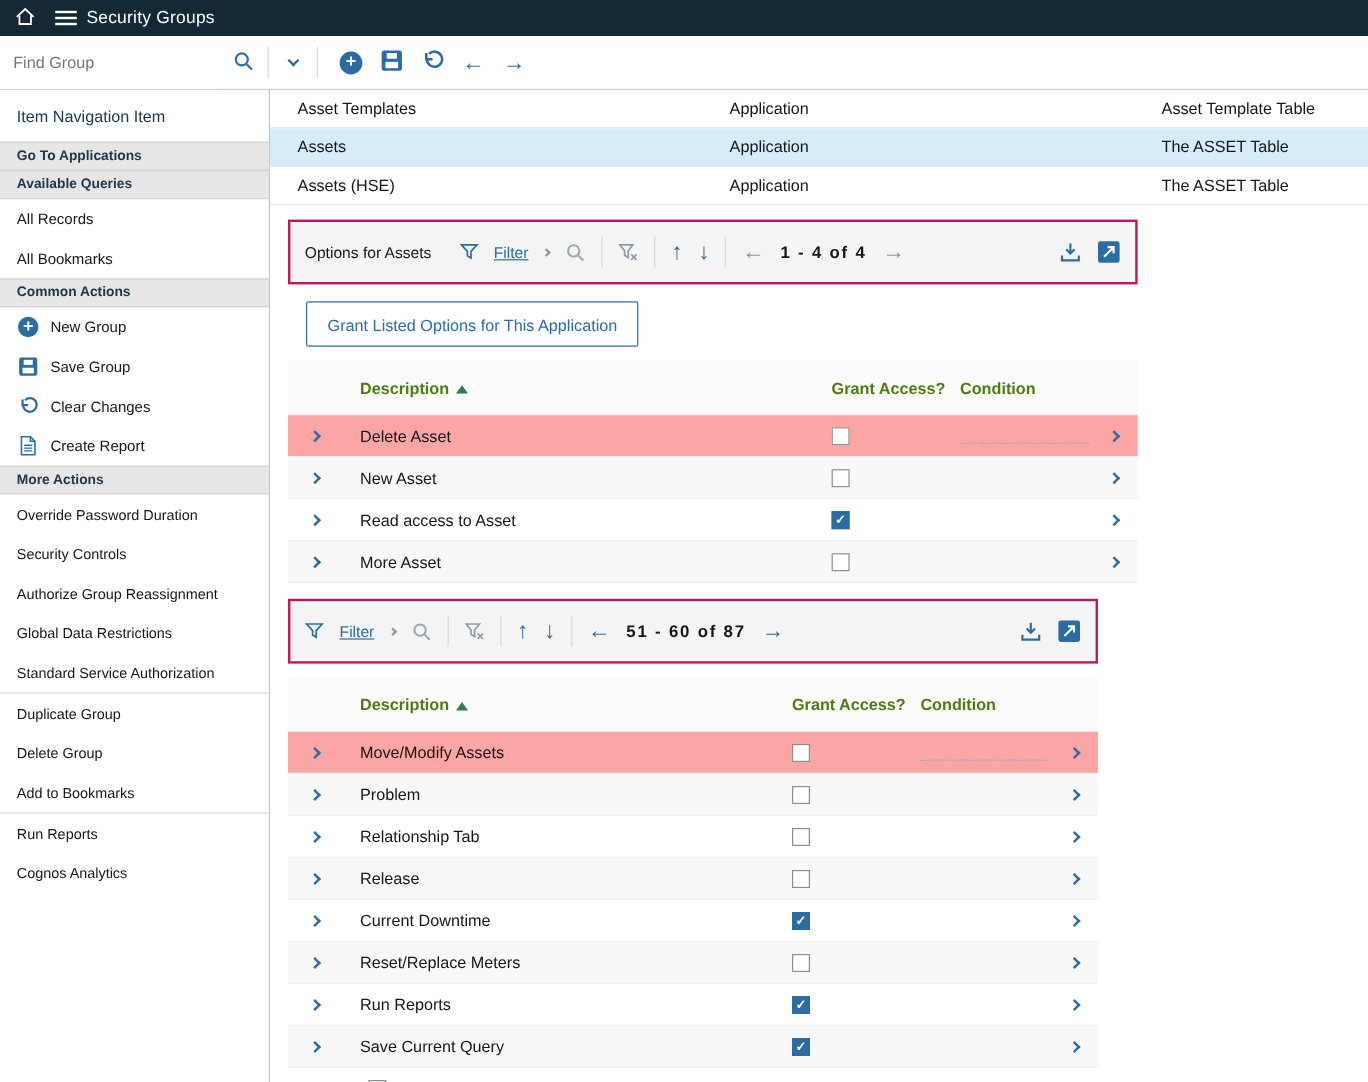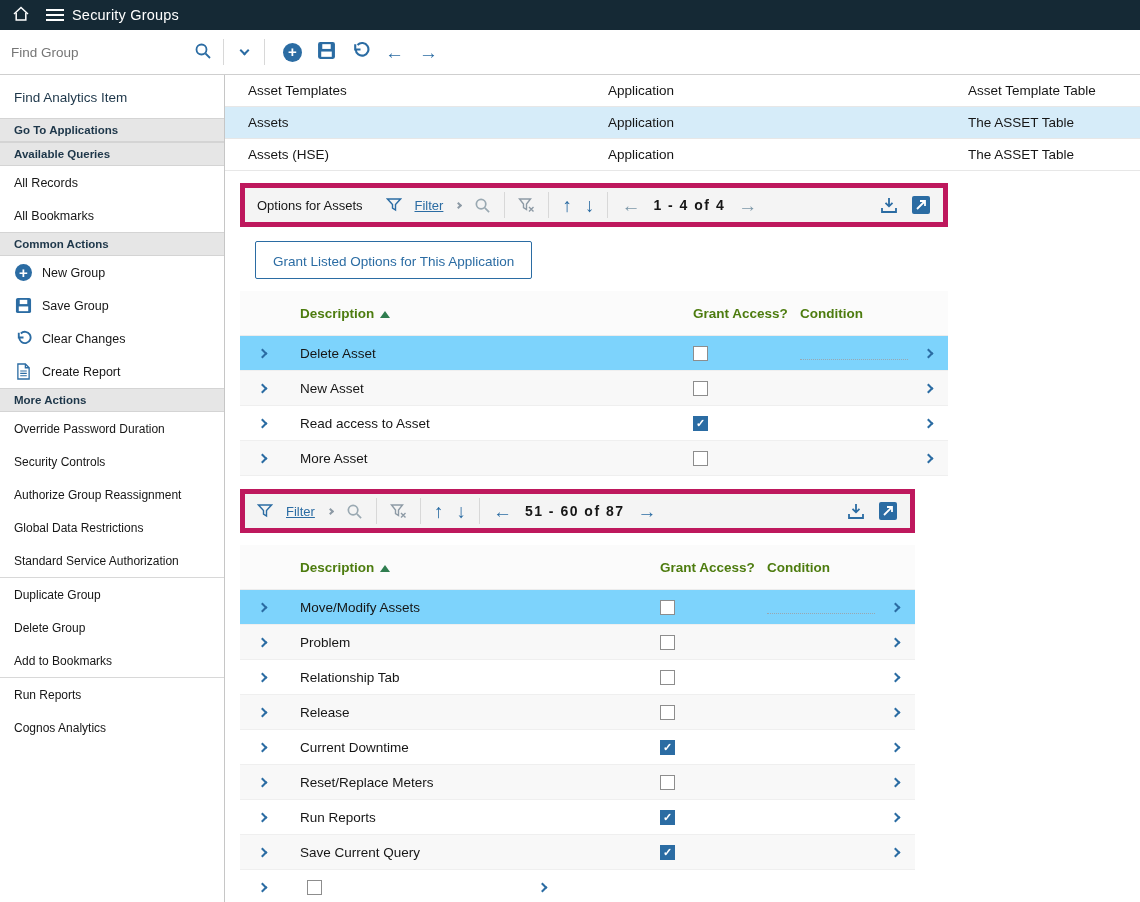--- a/index.html
+++ b/index.html
@@ -38,36 +38,36 @@
   .sb-item.more{font-size:12px;}
   .sb-divider{height:1px;background:#d8d8d8;}
   .sb-icon{display:inline-flex;width:19px;justify-content:center;flex:none;}
 
   
   .main{flex:1;overflow:hidden;background:#fff;}
   .app-row{height:32px;display:flex;align-items:center;padding-left:23px;border-bottom:1px solid #e7e7e7;font-size:13.5px;cursor:pointer;background:#fff;}
   .app-row.selected{background:#d6ecf9;}
   .app-c1{width:360px;}.app-c2{width:360px;}.app-c3{flex:1;}
 
-  .otb{margin:12px 0 0 15px;width:708px;height:44px;background:#f4f4f4;border:5px solid #be185d;display:flex;align-items:center;gap:13px;padding:16px 12px;}
+  .otb{margin:12px 0 0 15px;width:708px;height:54px;background:#f4f4f4;border:2px solid #be185d;display:flex;align-items:center;gap:13px;padding:16px 12px;}
   .otb.second{width:675px;margin-top:13px;}
   .otb-title{font-size:13px;color:#161616;margin-right:10px;white-space:nowrap;}
   .filter-link{color:#2b6ca3;text-decoration:underline;font-size:13px;cursor:pointer;}
   .range{font-size:14px;font-weight:700;letter-spacing:1.5px;color:#161616;white-space:nowrap;}
   .spacer{flex:1;}
   .icon-btn{display:inline-flex;align-items:center;justify-content:center;cursor:pointer;}
 
   .grant-btn{display:block;margin:14px 0 0 30px;height:38px;padding:12px 17px;background:#fff;border:1px solid #2b6ca3;color:#2b6ca3;font-size:13.5px;font-family:inherit;border-radius:2px;cursor:pointer;}
 
   .dtable{margin:12px 0 0 15px;width:708px;}
   .dtable.second{width:675px;}
   .thead{height:45px;display:flex;align-items:center;background:#fbfbfb;border-bottom:1px solid #ececec;font-weight:700;font-size:13.5px;color:#4d7c0f;}
   .trow{height:35px;display:flex;align-items:center;background:#fff;border-bottom:1px solid #efefef;font-size:13.5px;cursor:pointer;}
   .rows .trow:nth-child(even){background:#f8f8f8;}
-  .trow.selected{background:#7dd3fc;}
+  .trow.selected{background:#fca5a5;}
   .t-expand{width:60px;padding-left:19px;flex:none;display:flex;align-items:center;}
   .t-desc{flex:1;}
   .t-grant{width:114px;padding-left:7px;flex:none;display:flex;align-items:center;}
   .t-cond{width:108px;flex:none;display:flex;align-items:center;}
   .t-chev{width:40px;flex:none;display:flex;justify-content:center;}
   .sort-asc{display:inline-block;width:0;height:0;border-left:5px solid transparent;border-right:5px solid transparent;border-bottom:7px solid #2f7d4f;margin-left:6px;}
 
   .cb{width:15px;height:15px;border:1px solid #8d8d8d;background:#fff;display:inline-flex;align-items:center;justify-content:center;cursor:pointer;flex:none;}
   .cb.checked{background:#2b6ca3;border-color:#2b6ca3;color:#fff;font-size:11px;font-weight:700;}
   .cb.checked::after{content:"\2713";}
@@ -131,21 +131,21 @@
       </span>
     </span>
     <span class="arrow">←</span>
     <span class="arrow">→</span>
   </div>
 </div>
 
 <div class="shell">
 
   <nav class="sidebar">
-    <div class="sb-find">Find Analytics Item</div>
+    <div class="sb-find">Item Navigation Item</div>
 
     <div class="sb-header">Go To Applications</div>
 
     <div class="sb-header">Available Queries</div>
     <div id="queries-list">
       <div class="sb-item">
           <span>All Records</span>
         </div>
       <div class="sb-item">
           <span>All Bookmarks</span>

